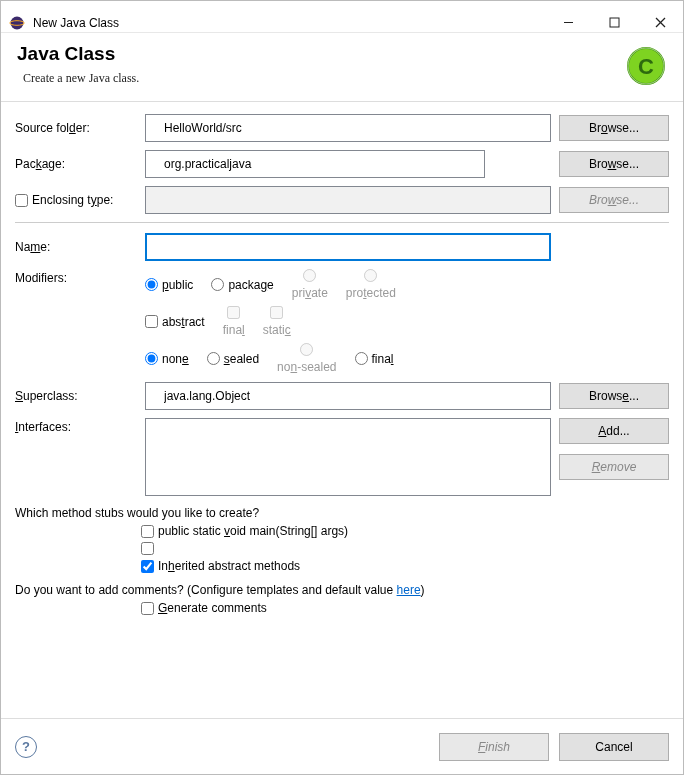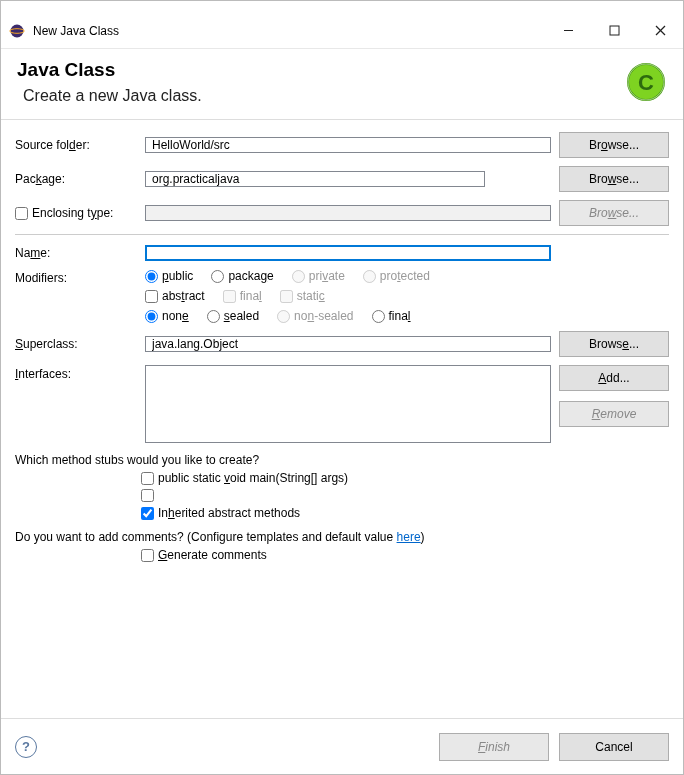--- a/index.html
+++ b/index.html
@@ -11,21 +11,21 @@
     color: #000;
     width: 684px;
     height: 775px;
     overflow: hidden;
     border: 1px solid #bbb;
     display: flex;
     flex-direction: column;
   }
   
   .titlebar {
-    height: 48px;
+    height: 32px;
     display: flex;
     align-items: center;
     padding: 12px 0 0 8px;
     background: #fff;
     border-bottom: 1px solid #e8e8e8;
   }
   .titlebar .app-icon {
     width: 16px; height: 16px;
     margin-right: 8px;
     display: inline-flex; align-items: center; justify-content: center;
@@ -42,21 +42,21 @@
   .banner {
     padding: 10px 16px 14px 16px;
     background: #fff;
     border-bottom: 1px solid #ddd;
     display: flex;
     align-items: flex-start;
     gap: 12px;
   }
   .banner-text { flex: 1; }
   .banner h1 { margin: 0 0 6px 0; font-size: 19px; font-weight: 700; }
-  .banner p { margin: 0; font-size: 16px; color: #222; padding-left: 6px; }
+  .banner p { margin: 0; font-size: 12px; color: #222; padding-left: 6px; font-family: Liberation Serif, serif; }
   .banner .big-icon {
     width: 42px; height: 42px; margin-top: 2px;
   }
 
   
   .form {
     flex: 1;
     padding: 12px 14px 8px 14px;
     background: #fff;
     overflow: hidden;
@@ -65,22 +65,22 @@
     display: grid;
     grid-template-columns: 122px 1fr 110px;
     column-gap: 8px;
     align-items: center;
     margin-bottom: 8px;
   }
   .row .label { color: #000; }
   .row .label .mn { text-decoration: underline; }
   input[type="text"] {
     width: 100%;
-    height: 16px;
-    padding: 2px 6px;
+    height: 28px;
+    padding: 2px 18px;
     font: inherit;
     border: 1px solid #828790;
     outline: none;
     background: #fff;
   }
   input[type="text"].short { width: 340px; }
   textarea.listbox {
     width: 100%; height: 78px;
     border: 1px solid #828790; background: #fff;
     font: inherit; resize: none; padding: 2px 4px;
@@ -99,21 +99,21 @@
   .btn .mn { text-decoration: underline; }
   .sep { border-top: 1px solid #ccc; margin: 6px 0 10px 0; }
 
   .mods { display: flex; flex-direction: column; gap: 6px; }
   .modrow { display: flex; gap: 18px; align-items: center; flex-wrap: wrap; }
   .radio, .check {
     display: inline-flex; align-items: center; gap: 4px;
     font-size: 12px; color: #000;
   }
   .radio input, .check input { margin: 0; }
-  .radio.disabled, .check.disabled { color: #9a9a9a; }
+  .radio.disabled, .check.disabled { color: #9a9a9a; flex-direction: column; }
   .mn { text-decoration: underline; }
 
   .question { margin: 10px 0 4px 0; }
   .indent { margin-left: 126px; display: flex; flex-direction: column; gap: 4px; }
   a.link { color: #0066cc; text-decoration: underline; cursor: pointer; }
 
   
   .footer {
     height: 56px;
     border-top: 1px solid #ddd;

